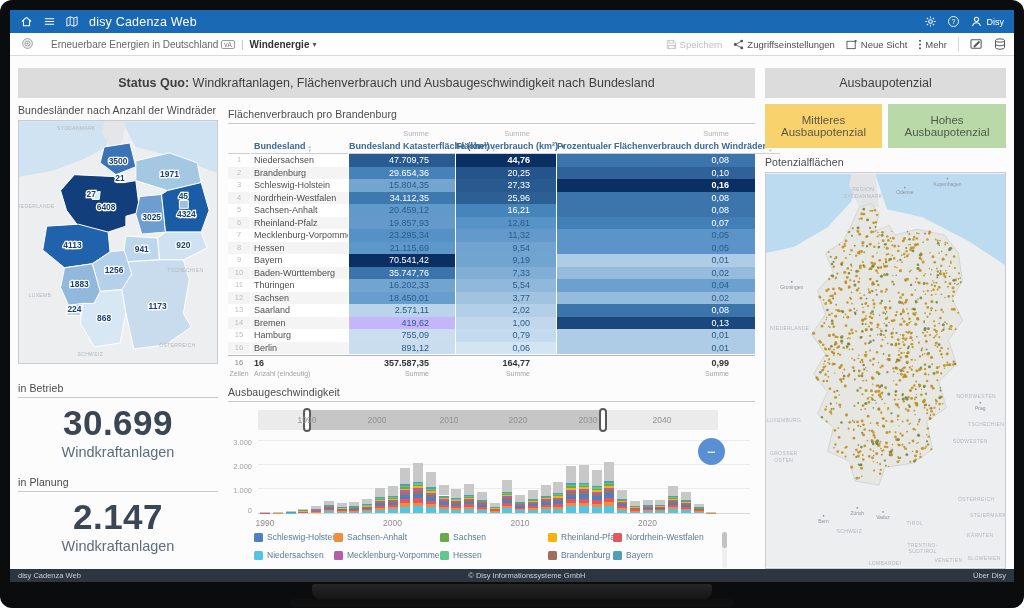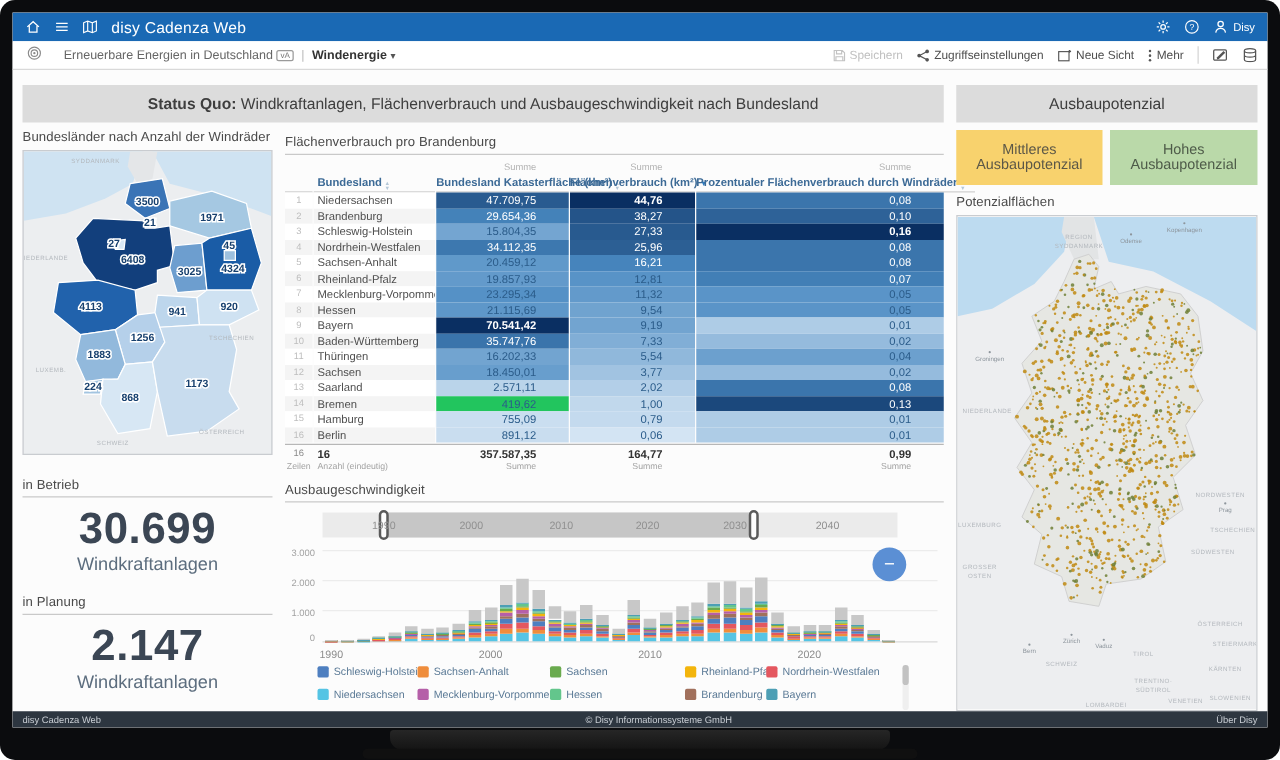--- a/index.html
+++ b/index.html
@@ -293,21 +293,21 @@
               <div class="num" style="background:#fff">1</div>
               <div class="sname" style="background:#fff">Niedersachsen</div>
               <div class="cell" style="background:rgb(41,91,144);color:#fff">47.709,75</div>
               <div class="cell" style="background:rgb(10,47,98);color:#fff;font-weight:bold">44,76</div>
               <div class="cell" style="background:rgb(59,117,172);color:#fff">0,08</div>
             </div>
             <div class="trow">
               <div class="num" style="background:#f4f4f4">2</div>
               <div class="sname" style="background:#f4f4f4">Brandenburg</div>
               <div class="cell" style="background:rgb(68,130,185);color:#fff">29.654,36</div>
-              <div class="cell" style="background:rgb(36,84,137);color:#fff">38,27</div>
+              <div class="cell" style="background:rgb(36,84,137);color:#fff">20,25</div>
               <div class="cell" style="background:rgb(46,98,152);color:#fff">0,10</div>
             </div>
             <div class="trow">
               <div class="num" style="background:#fff">3</div>
               <div class="sname" style="background:#fff">Schleswig-Holstein</div>
               <div class="cell" style="background:rgb(116,165,209);color:#2b5c8a">15.804,35</div>
               <div class="cell" style="background:rgb(40,90,143);color:#fff">27,33</div>
               <div class="cell" style="background:rgb(10,47,98);color:#fff;font-weight:bold">0,16</div>
             </div>
             <div class="trow">
@@ -341,21 +341,21 @@
             <div class="trow">
               <div class="num" style="background:#f4f4f4">8</div>
               <div class="sname" style="background:#f4f4f4">Hessen</div>
               <div class="cell" style="background:rgb(94,151,201);color:#2b5c8a">21.115,69</div>
               <div class="cell" style="background:rgb(112,163,207);color:#2b5c8a">9,54</div>
               <div class="cell" style="background:rgb(90,148,200);color:#2b5c8a">0,05</div>
             </div>
             <div class="trow">
               <div class="num" style="background:#fff">9</div>
               <div class="sname" style="background:#fff">Bayern</div>
-              <div class="cell" style="background:rgb(10,47,98);color:#fff;font-weight:bold">70.541,42</div>
+              <div class="cell" style="background:rgb(10,47,98);color:#fff;font-weight:normal">70.541,42</div>
               <div class="cell" style="background:rgb(114,164,208);color:#2b5c8a">9,19</div>
               <div class="cell" style="background:rgb(174,204,230);color:#2b5c8a">0,01</div>
             </div>
             <div class="trow">
               <div class="num" style="background:#f4f4f4">10</div>
               <div class="sname" style="background:#f4f4f4">Baden-Württemberg</div>
               <div class="cell" style="background:rgb(58,116,171);color:#fff">35.747,76</div>
               <div class="cell" style="background:rgb(129,174,214);color:#2b5c8a">7,33</div>
               <div class="cell" style="background:rgb(149,187,221);color:#2b5c8a">0,02</div>
             </div>
@@ -376,21 +376,21 @@
             <div class="trow">
               <div class="num" style="background:#fff">13</div>
               <div class="sname" style="background:#fff">Saarland</div>
               <div class="cell" style="background:rgb(186,212,234);color:#2b5c8a">2.571,11</div>
               <div class="cell" style="background:rgb(179,207,232);color:#2b5c8a">2,02</div>
               <div class="cell" style="background:rgb(59,117,172);color:#fff">0,08</div>
             </div>
             <div class="trow">
               <div class="num" style="background:#f4f4f4">14</div>
               <div class="sname" style="background:#f4f4f4">Bremen</div>
-              <div class="cell" style="background:#22c55e;color:#2b5c8a">419,62</div>
+              <div class="cell" style="background:#c4b5fd;color:#2b5c8a">419,62</div>
               <div class="cell" style="background:rgb(193,216,236);color:#2b5c8a">1,00</div>
               <div class="cell" style="background:rgb(27,72,124);color:#fff">0,13</div>
             </div>
             <div class="trow">
               <div class="num" style="background:#fff">15</div>
               <div class="sname" style="background:#fff">Hamburg</div>
               <div class="cell" style="background:rgb(202,222,240);color:#2b5c8a">755,09</div>
               <div class="cell" style="background:rgb(196,218,238);color:#2b5c8a">0,79</div>
               <div class="cell" style="background:rgb(174,204,230);color:#2b5c8a">0,01</div>
             </div>

